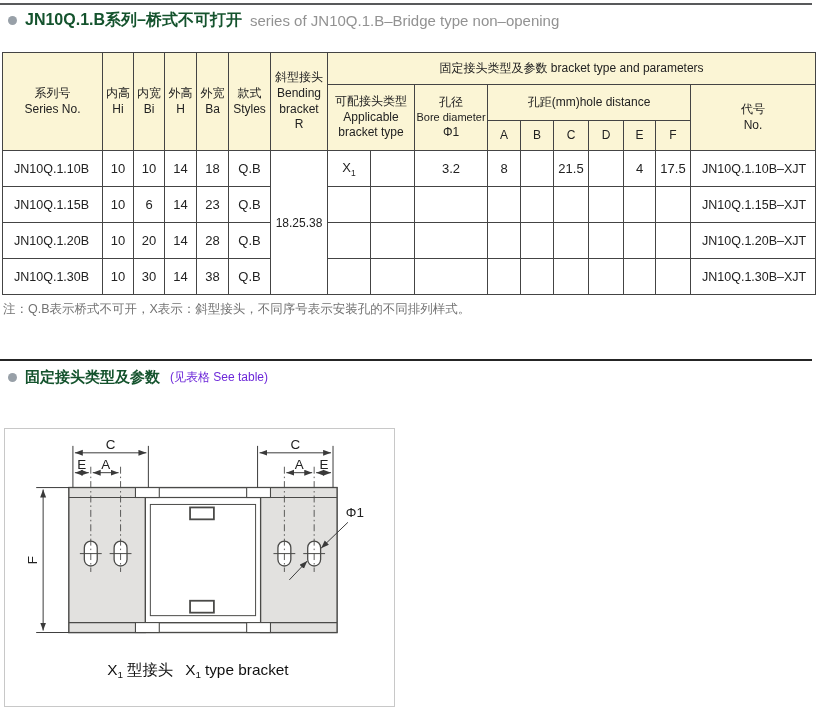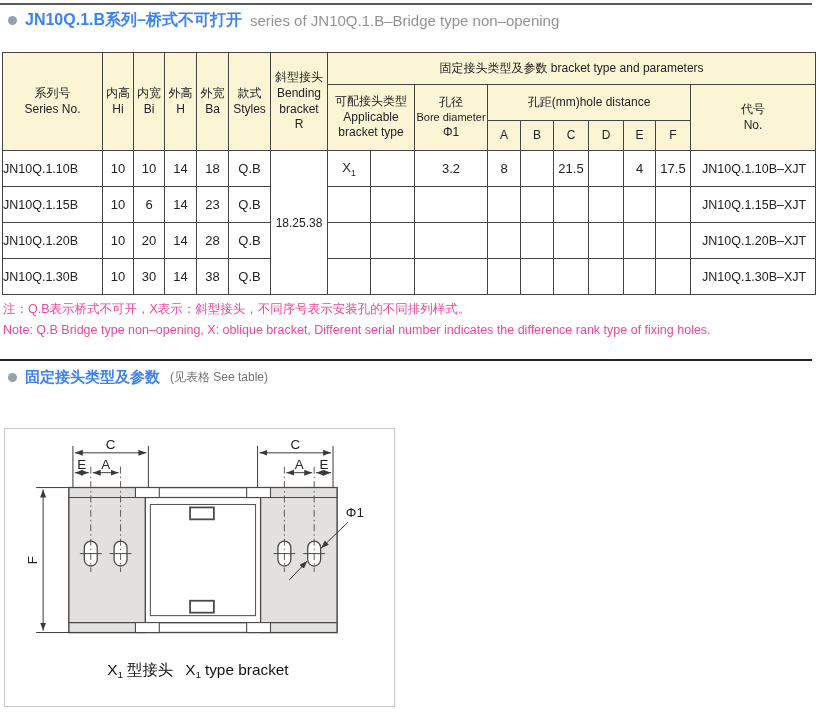--- a/index.html
+++ b/index.html
@@ -1,43 +1,43 @@
 <!DOCTYPE html>
 <html><head>
 <meta charset="utf-8">
 <style>
   html,body{margin:0;padding:0;background:#fff;}
   body{width:820px;height:720px;position:relative;overflow:hidden;
        font-family:"Liberation Sans","DejaVu Sans",sans-serif;color:#222;}
   .top-line{position:absolute;left:0;top:3px;width:812px;height:2px;background:#58595b;}
   .sec-title{position:absolute;display:flex;align-items:center;}
   .sec-title .bullet{width:9px;height:9px;border-radius:50%;background:#98a0a8;margin-right:8px;flex:0 0 auto;}
-  .sec-title .zh{color:#3b82f6;font-weight:bold;font-size:16px;white-space:nowrap;}
+  .sec-title .zh{color:#14532d;font-weight:bold;font-size:16px;white-space:nowrap;}
   .sec-title .en{color:#929292;font-size:15px;margin-left:8px;white-space:nowrap;text-align:right;}
   .t1{left:8px;top:10px;}
   .t2{left:8px;top:368px;}
   .t2 .zh{font-size:15px;}
-  .t2 .hint{color:#737373;font-size:12px;margin-left:10px;white-space:nowrap;}
+  .t2 .hint{color:#6d28d9;font-size:12px;margin-left:10px;white-space:nowrap;}
 
   table.spec{position:absolute;left:2px;top:52px;width:813px;border-collapse:collapse;table-layout:fixed;}
   .spec th,.spec td{border:1px solid #444;padding:0;text-align:center;vertical-align:middle;
                     font-weight:normal;overflow:hidden;}
   .spec thead th{background:#fbf5d5;font-size:12px;color:#222;line-height:1.3;}
   .spec .ln{display:block;}
   .spec .small{font-size:11px;}
   .spec tbody td{background:#fff;font-size:13px;color:#222;height:35px;}
-  .spec td.series{text-align:left;padding-left:0;font-size:12.5px;}
+  .spec td.series{text-align:left;padding-left:11px;font-size:12.5px;}
   .spec td.code{text-align:left;padding-left:11px;font-size:12.5px;}
   .spec td.radius-val{font-size:12px;}
   .spec sub{font-size:8.5px;}
   .h-r1{height:31px;}
   .h-r2{height:35px;}
   .h-r3{height:29px;}
 
-  .notes{position:absolute;left:3px;top:299px;font-size:12.5px;color:#ec4899;line-height:21px;white-space:nowrap;}
+  .notes{position:absolute;left:3px;top:299px;font-size:12.5px;color:#737373;line-height:21px;white-space:nowrap;}
   .divider{position:absolute;left:0;top:359px;width:812px;height:2px;background:#252525;}
 
   .diagram-box{position:absolute;left:4px;top:428px;width:389px;height:277px;
                border:1px solid #c8c8c8;background:#fff;}
   .diagram-box svg{display:block;}
 </style>
 </head>
 <body>
 
 <div class="top-line"></div>
@@ -205,21 +205,20 @@
       <td></td>
       <td></td>
       <td></td>
       <td class="code">JN10Q.1.30B–XJT</td>
     </tr>
   </tbody>
 </table>
 
 <div class="notes">
   <div>注：Q.B表示桥式不可开，X表示：斜型接头，不同序号表示安装孔的不同排列样式。</div>
-  <div>Note: Q.B Bridge type non–opening, X: oblique bracket, Different serial number indicates the difference rank type of fixing holes.</div>
 </div>
 
 <div class="divider"></div>
 
 <div class="sec-title t2">
   <span class="bullet"></span>
   <span class="zh">固定接头类型及参数</span>
   <span class="hint">(见表格 See table)</span>
 </div>
 

